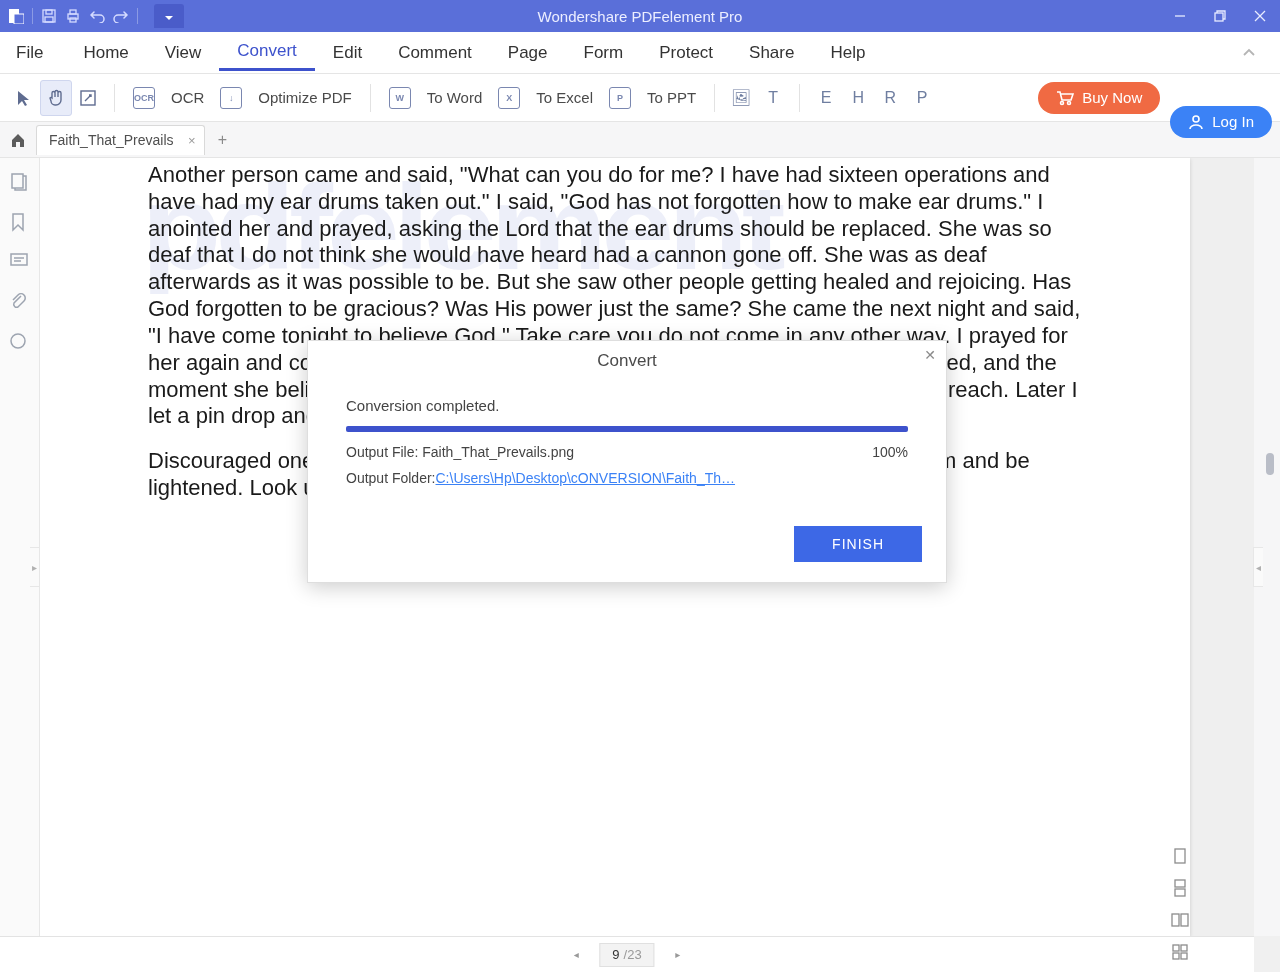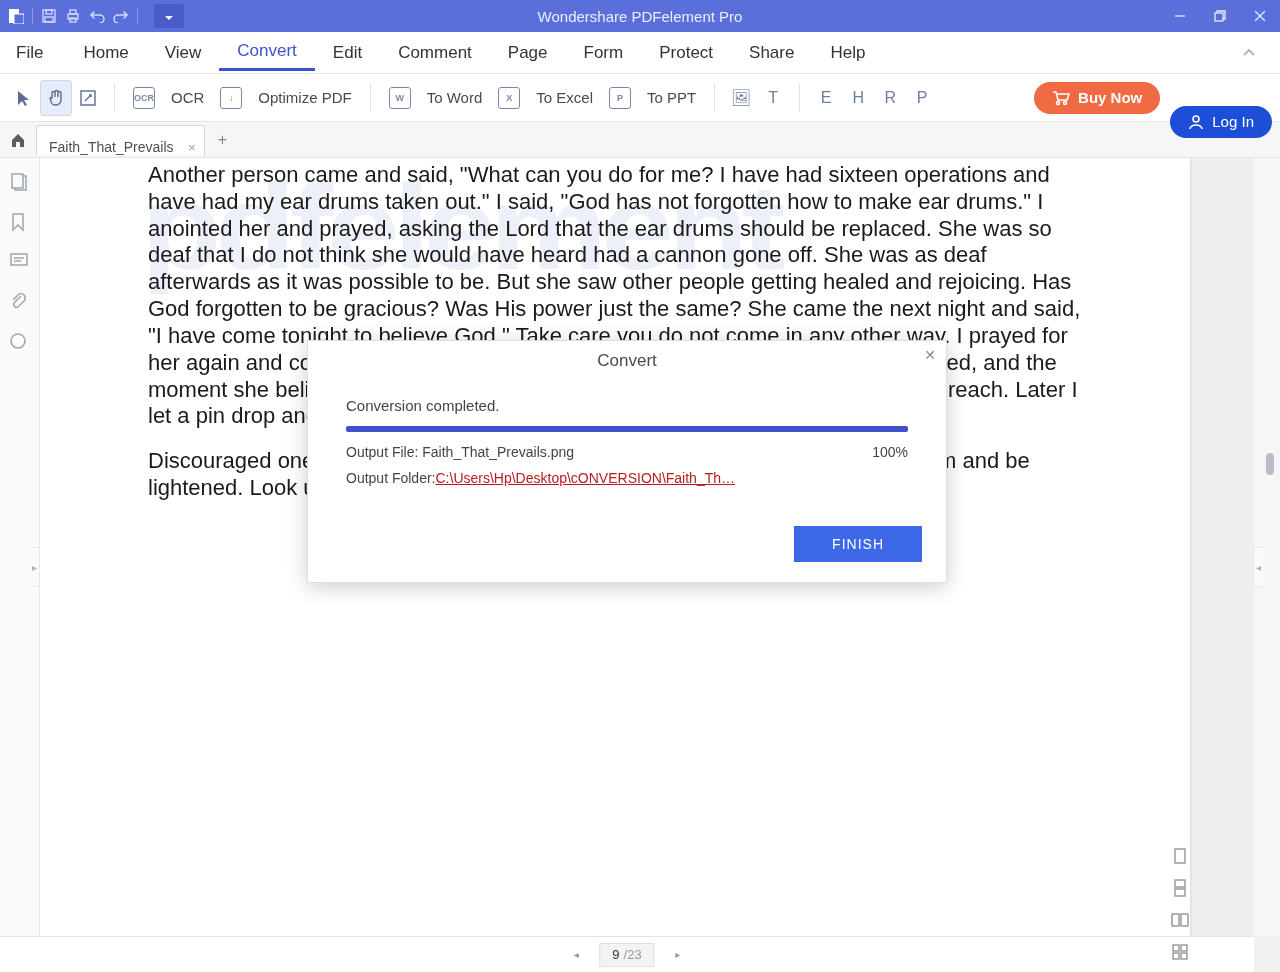--- a/index.html
+++ b/index.html
@@ -24,27 +24,27 @@
 
 
 .ribbon { height: 48px; background: #fff; display: flex; align-items: center; padding: 0 8px; border-bottom: 1px solid #e5e5e5; }
 .ribbon-ico { width: 32px; height: 36px; display:flex; align-items:center; justify-content:center; border: 1px solid transparent; border-radius:3px; cursor:pointer; color:#6f7ea0;}
 .ribbon-ico.selected { background:#e8ecf9; border-color:#cfd6ee;}
 .ribbon-sep { width:1px; height:28px; background:#e2e2e2; margin: 0 10px;}
 .ribbon-btn { display:flex; align-items:center; gap:16px; padding: 0 8px; font-size:15px; color:#4a4a4a; cursor:pointer; height:36px;}
 .ribbon-btn .ico-sq { width:22px; height:22px; border:1.5px solid #7a87b0; border-radius:3px; display:flex; align-items:center; justify-content:center; font-size:9px; color:#7a87b0; font-weight:bold;}
 .ribbon-right { margin-left:auto; display:flex; align-items:center; gap:10px;}
 .pill-btn { display:flex; align-items:center; gap:8px; height:32px; padding: 0 18px; border-radius:16px; font-size:15px; color:#fff; cursor:pointer;}
-.pill-orange { background:#f06a43;font-weight:bold;}
-.pill-blue { background:#1d4ed8;margin-top:48px;}
+.pill-orange { background:#f06a43;}
+.pill-blue { background:#3b82f6;margin-top:48px;}
 
 
 .tabstrip { height: 36px; background:#f6f6f7; display:flex; align-items:center; border-bottom:1px solid #e5e5e5;}
 .home-ico { width:36px; display:flex; align-items:center; justify-content:center; color:#5c5c5c; cursor:pointer;}
-.doc-tab { height:30px; background:#fff; border:1px solid #d9d9d9; border-bottom:none; padding: 0 30px 0 12px; display:flex; align-items:flex-end; font-size:14px; color:#4f4f4f; position:relative; border-radius:3px 3px 0 0;}
+.doc-tab { height:30px; background:#fff; border:1px solid #d9d9d9; border-bottom:none; padding: 0 30px 0 12px; display:flex; align-items:center; font-size:14px; color:#4f4f4f; position:relative; border-radius:3px 3px 0 0;}
 .doc-tab .close-x { position:absolute; right:8px; color:#9b9b9b; font-size:13px; cursor:pointer;}
 .new-tab-plus { width:24px; display:flex; align-items:center; justify-content:center; color:#8a8a8a; font-size:16px; cursor:pointer; margin-left:6px;}
 
 
 .mainwrap { display:flex; height: calc(972px - 32px - 42px - 48px - 36px - 36px); }
 .left-sidebar { width:40px; background:#fafafa; border-right:1px solid #e7e7e7; display:flex; flex-direction:column; align-items:center; padding-top:14px; gap:18px; position:relative;}
 .ls-ico { width:22px; height:22px; color:#9da4b0; cursor:pointer;}
 .ls-expand { position:absolute; top:50%; right:-1px; width:10px; height:40px; display:flex; align-items:center; justify-content:center; color:#b0b0b0; font-size:10px; background:#fafafa; border:1px solid #e7e7e7; border-left:none;}
 
 .doc-area { flex:1; background:#efefef; display:flex; overflow:hidden; position:relative;}
@@ -55,21 +55,21 @@
 .page-inner { position:relative; z-index:1; padding-top: 4px;}
 
 
 .modal { position:absolute; left:307px; top:340px; width:640px; background:#fff; box-shadow: 0 4px 20px rgba(0,0,0,0.2); border:1px solid #dedede; z-index:50;}
 .modal-title { text-align:center; font-size:17px; color:#4a4a4a; padding: 10px 0 8px;}
 .modal-close { position:absolute; right:10px; top:6px; color:#8a8a8a; cursor:pointer; font-size:14px;}
 .modal-body { padding: 18px 38px 20px;}
 .modal-status { font-size:15px; color:#444; margin-bottom:12px;}
 .progress-bar { height:6px; background:#3d52cc; border-radius:2px; margin-bottom:12px;}
 .modal-row { display:flex; justify-content:space-between; font-size:14px; color:#444; margin-bottom:10px;}
-.modal-link { color:#b91c1c; text-decoration:underline; cursor:pointer;}
+.modal-link { color:#3b82f6; text-decoration:underline; cursor:pointer;}
 .modal-footer { display:flex; justify-content:flex-end; padding: 10px 24px 20px;}
 .finish-btn { background:#3d68e6; color:#fff; padding: 10px 38px; font-size:14px; letter-spacing:1px; cursor:pointer; border:none;}
 
 
 .statusbar { height:36px; background:#fff; border-top:1px solid #e3e3e3; display:flex; align-items:center; padding: 0 10px; position:absolute; bottom:0; left:0; right:26px;}
 .sb-center { position:absolute; left:50%; transform:translateX(-50%); display:flex; align-items:center; gap:14px;}
 .page-nav-arrow { color:#999; font-size:10px; cursor:pointer; width:18px; text-align:center;}
 .page-input-box { background:#f3f3f3; border:1px solid #e0e0e0; height:24px; display:flex; align-items:center; padding:0 12px; font-size:13px;}
 .page-total { color:#999; margin-left:4px;}
 .sb-right { position:absolute; right:14px; display:flex; align-items:center; gap:10px;flex-direction:column;}

